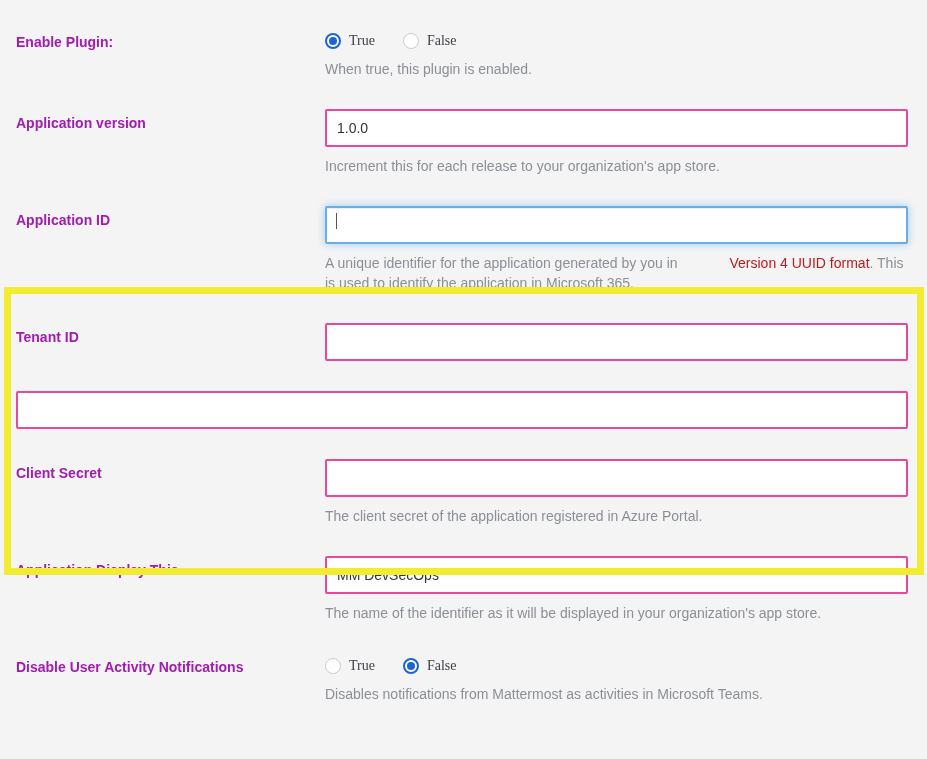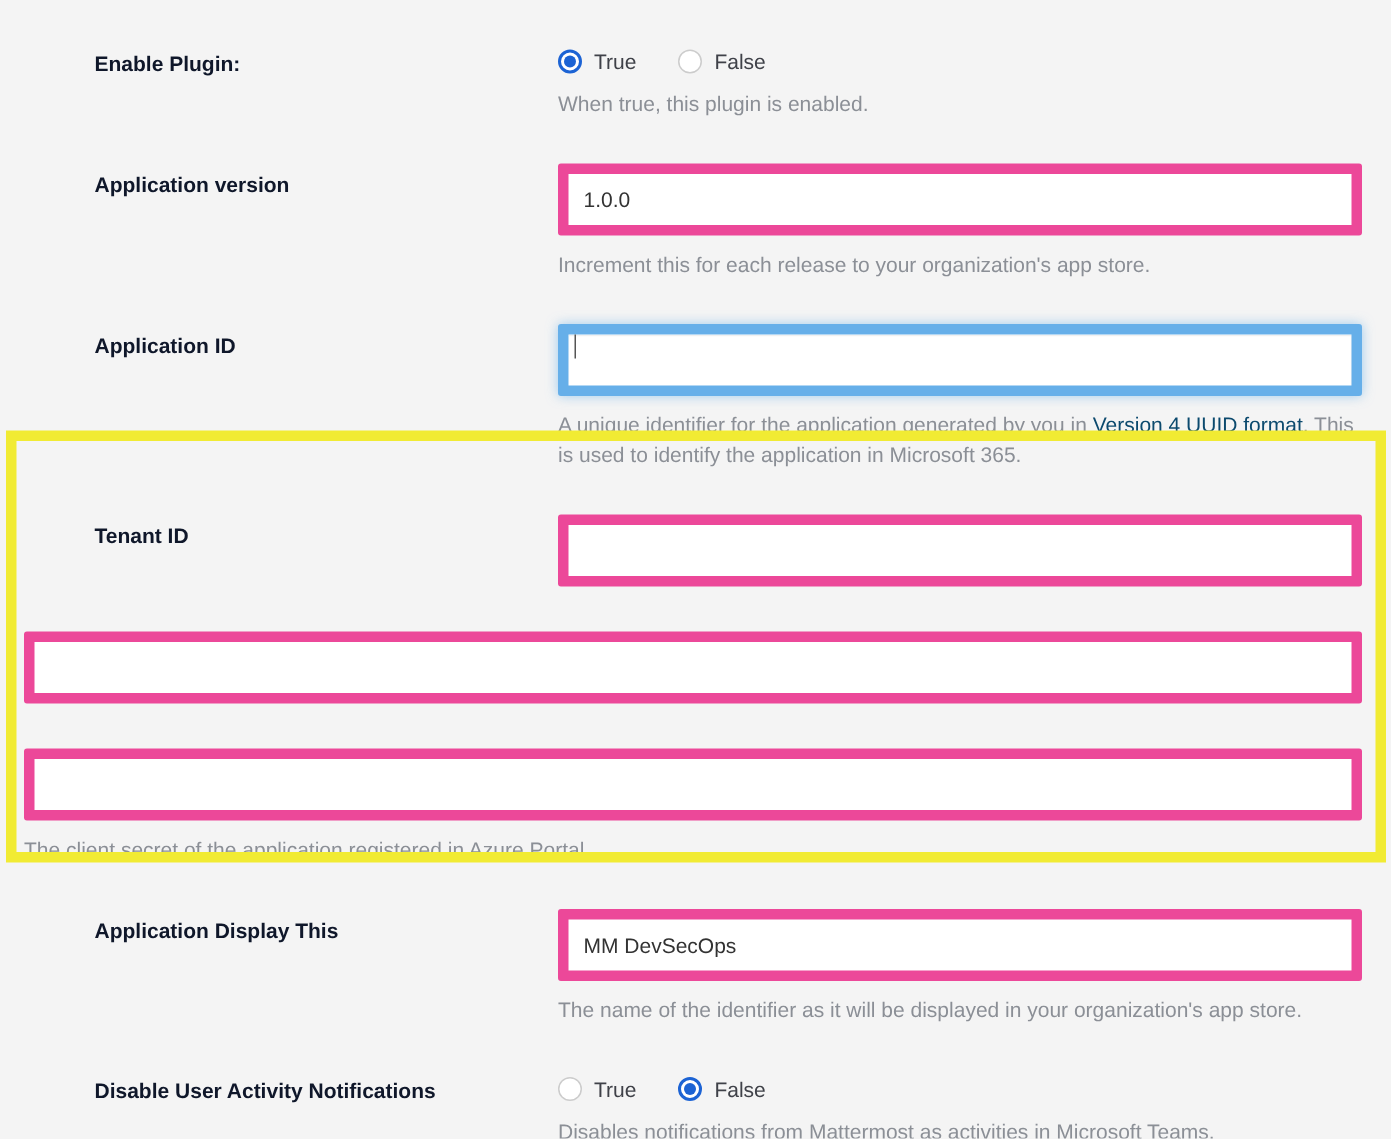--- a/index.html
+++ b/index.html
@@ -18,38 +18,37 @@
     align-items: flex-start;
     padding: 0 19px 0 16px;
     margin-bottom: 30px;
     position: relative;
     z-index: 2;
   }
   .col-label {
     width: 309px;
     flex: 0 0 309px;
     padding-top: 5px;
-    color: #0f172a;
+    color: #a21caf;
     font-weight: 600;
     font-size: 14px;
     line-height: 1.4;
-    margin-left: 47px;
   }
   .col-content { flex: 1; min-width: 0; }
 
   .text-input-wrap { position: relative; }
   .text-input {
     width: 100%;
     height: 30px;
     padding: 17px 10px;
     font-family: "Liberation Sans", sans-serif;
     font-size: 14px;
     color: #333333;
     background: #ffffff;
-    border: 7px solid #ec4899;
+    border: 2px solid #ec4899;
     border-radius: 2px;
     outline: none;
   }
   .text-input.focused {
     border-color: #66afe9;
     box-shadow: inset 0 1px 1px rgba(0,0,0,.075), 0 0 8px rgba(102,175,233,.6);
   }
   .text-caret {
     position: absolute;
     left: 11px; top: 7px;
@@ -57,23 +56,23 @@
     background: #555555;
   }
 
   .help-text {
     margin-top: 9px;
     color: #8b8f96;
     font-size: 14px;
     line-height: 20px;
     max-width: 583px;
   }
-  .help-link { color: #0c4a6e; cursor: pointer; text-decoration: none; }
-
-  .radio-row { display: flex; padding-top: 4px; height: 22px; }
+  .help-link { color: #b91c1c; cursor: pointer; text-decoration: none; margin-left: 48px; }
+
+  .radio-row { display: flex; padding-top: 4px; height: 22px; font-family: Liberation Serif, serif; }
   .radio-option { display: flex; align-items: center; margin-right: 28px; cursor: pointer; }
   .radio-circle {
     width: 16px; height: 16px;
     border-radius: 50%;
     background: #ffffff;
     border: 1px solid #cccccc;
     margin-right: 8px;
     position: relative;
     flex: 0 0 16px;
   }
@@ -153,20 +152,21 @@
 
   <div class="form-row">
     <div class="col-content">
       <div class="text-input-wrap">
         <input type="text" class="text-input" value="" style="">
       </div>
     </div>
   </div>
 
   <div class="form-row">
+    <div class="col-label">Client Secret</div>
     <div class="col-content">
       <div class="text-input-wrap">
         <input type="text" class="text-input" value="" style="">
       </div>
       <div class="help-text">The client secret of the application registered in Azure Portal.</div>
     </div>
   </div>
 
   <div class="form-row">
     <div class="col-label">Application Display This</div>

